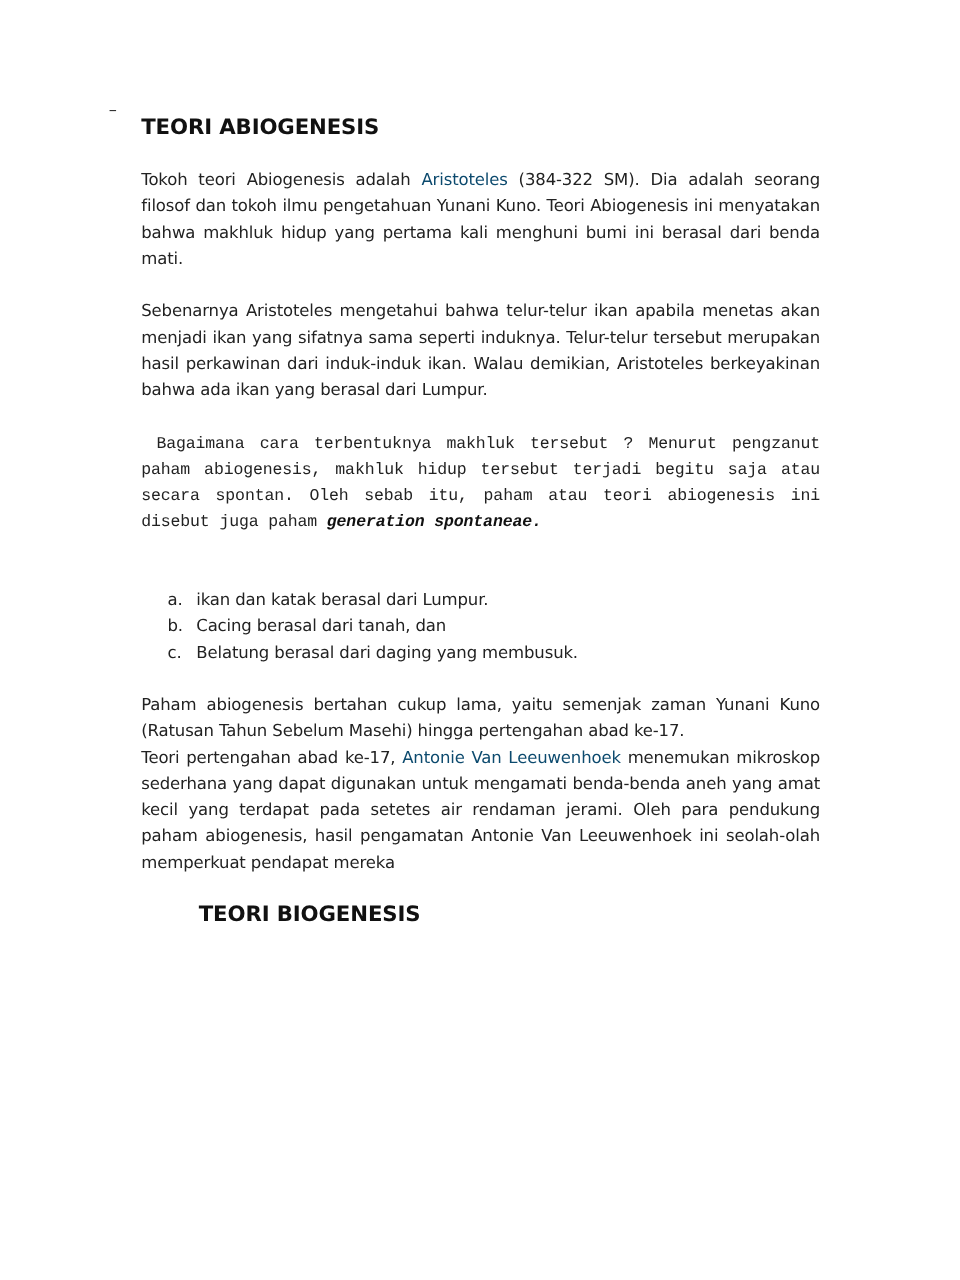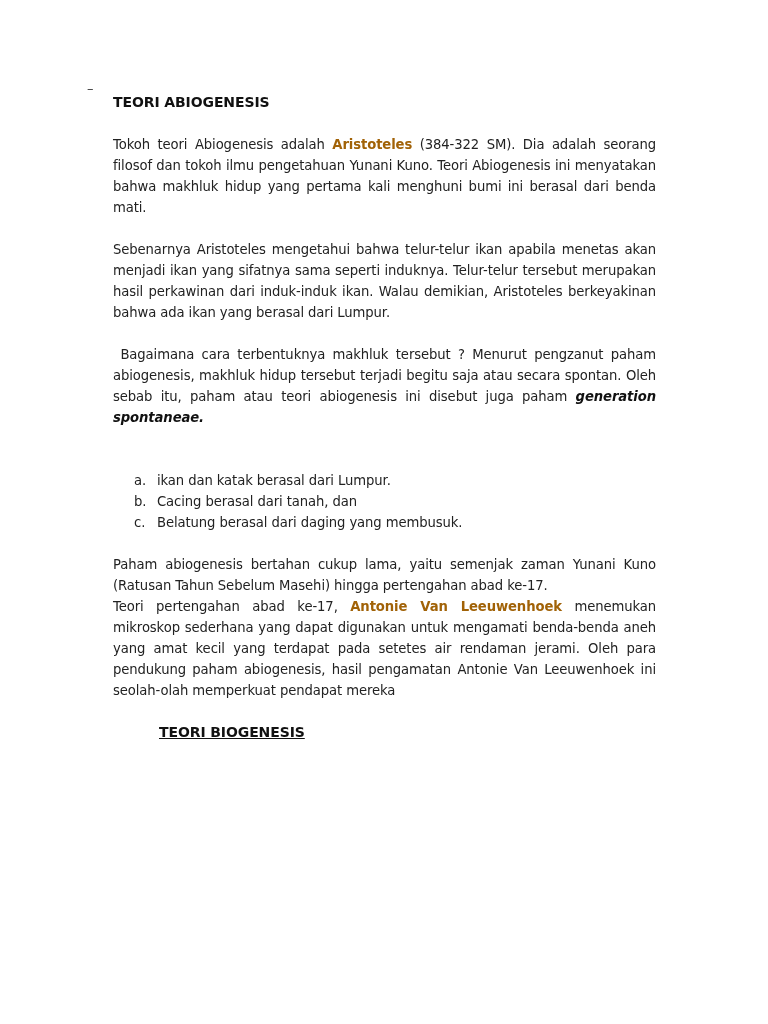--- a/index.html
+++ b/index.html
@@ -35,43 +35,42 @@
       position: absolute;
       left: 113px;
       top: 92px;
       width: 543px;
       font-size: 13.2px;
       line-height: 21px;
       letter-spacing: -0.1px;
     }
     .heading {
       font-weight: bold;
-      font-size: 14px;
+      font-size: 17px;
       color: #111;
       margin: 0;
       height: 21px;
       line-height: 21px;
     }
     .heading.indent {
       padding-left: 46px;
-      text-decoration: underline;
     }
     p {
       margin: 0;
       text-align: justify;
     }
     p.last-left {
       text-align-last: left;
     }
     .gap {
       height: 21px;
     }
     b.strong {
-      font-weight: bold;
-      color: #a16207;
+      font-weight: normal;
+      color: #0c4a6e;
     }
     .bi {
       font-weight: bold;
       font-style: italic;
       color: #111;
     }
     ol.list {
       margin: 0;
       padding-left: 44px;
       list-style: none;
@@ -99,21 +98,21 @@
     <div class="gap"></div>
 
     <p class="last-left"><span>Tokoh teori Abiogenesis adalah </span><b class="strong">Aristoteles</b><span> (384-322 SM). Dia adalah seorang filosof dan tokoh ilmu pengetahuan Yunani Kuno. Teori Abiogenesis ini menyatakan bahwa makhluk hidup yang pertama kali menghuni bumi ini berasal dari benda mati.</span></p>
 
     <div class="gap"></div>
 
     <p class="last-left">Sebenarnya Aristoteles mengetahui bahwa telur-telur ikan apabila menetas akan menjadi ikan yang sifatnya sama seperti induknya. Telur-telur tersebut merupakan hasil perkawinan dari induk-induk ikan. Walau demikian, Aristoteles berkeyakinan bahwa ada ikan yang berasal dari Lumpur.</p>
 
     <div class="gap"></div>
 
-    <p class="last-left" style="white-space: pre-wrap;"><span> Bagaimana cara terbentuknya makhluk tersebut ? Menurut pengzanut paham abiogenesis, makhluk hidup tersebut terjadi begitu saja atau secara spontan. Oleh sebab itu, paham atau teori abiogenesis ini disebut juga paham </span><span class="bi">generation spontaneae.</span></p>
+    <p class="last-left" style="white-space: pre-wrap; font-family: Liberation Mono, monospace;"><span> Bagaimana cara terbentuknya makhluk tersebut ? Menurut pengzanut paham abiogenesis, makhluk hidup tersebut terjadi begitu saja atau secara spontan. Oleh sebab itu, paham atau teori abiogenesis ini disebut juga paham </span><span class="bi">generation spontaneae.</span></p>
 
     <div class="gap"></div>
 
 
     <div class="gap"></div>
 
     <ol class="list">
       <li><span class="marker">a.</span><span>ikan dan katak berasal dari Lumpur.</span></li>
       <li><span class="marker">b.</span><span>Cacing berasal dari tanah, dan</span></li>
       <li><span class="marker">c.</span><span>Belatung berasal dari daging yang membusuk.</span></li>

